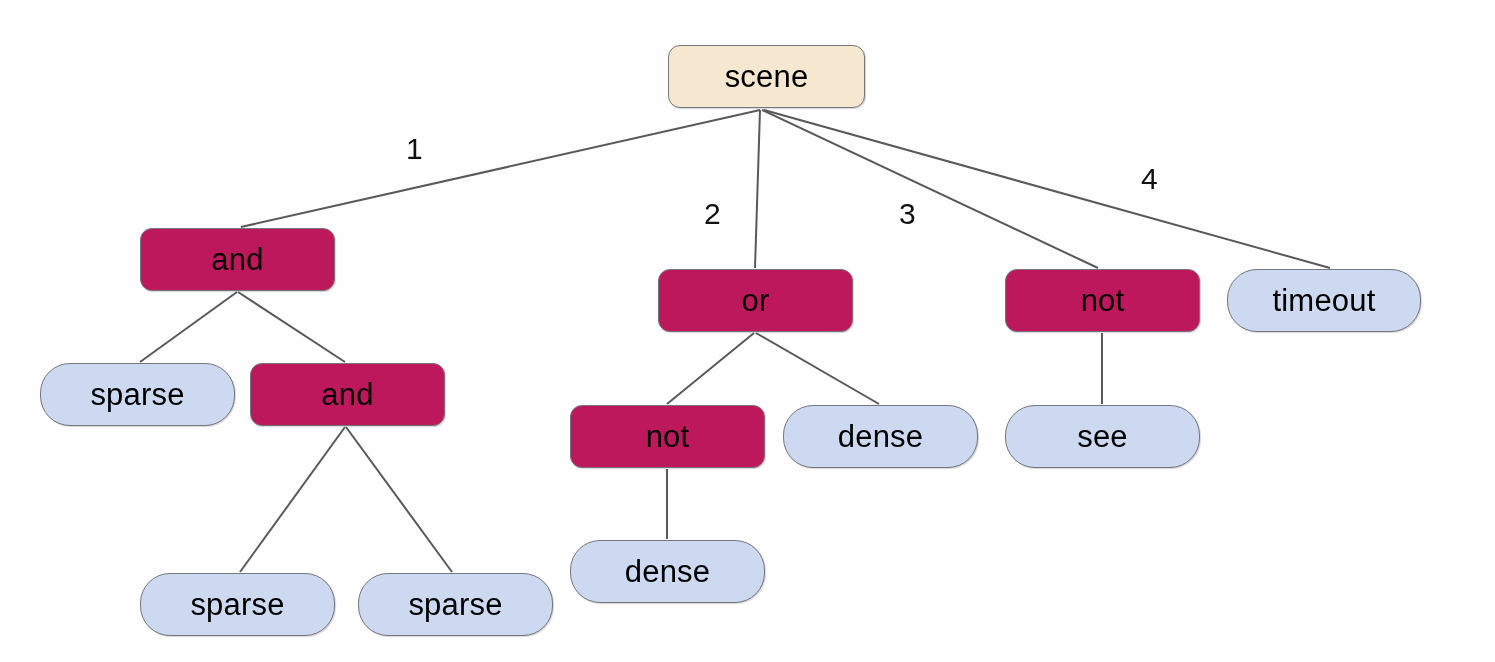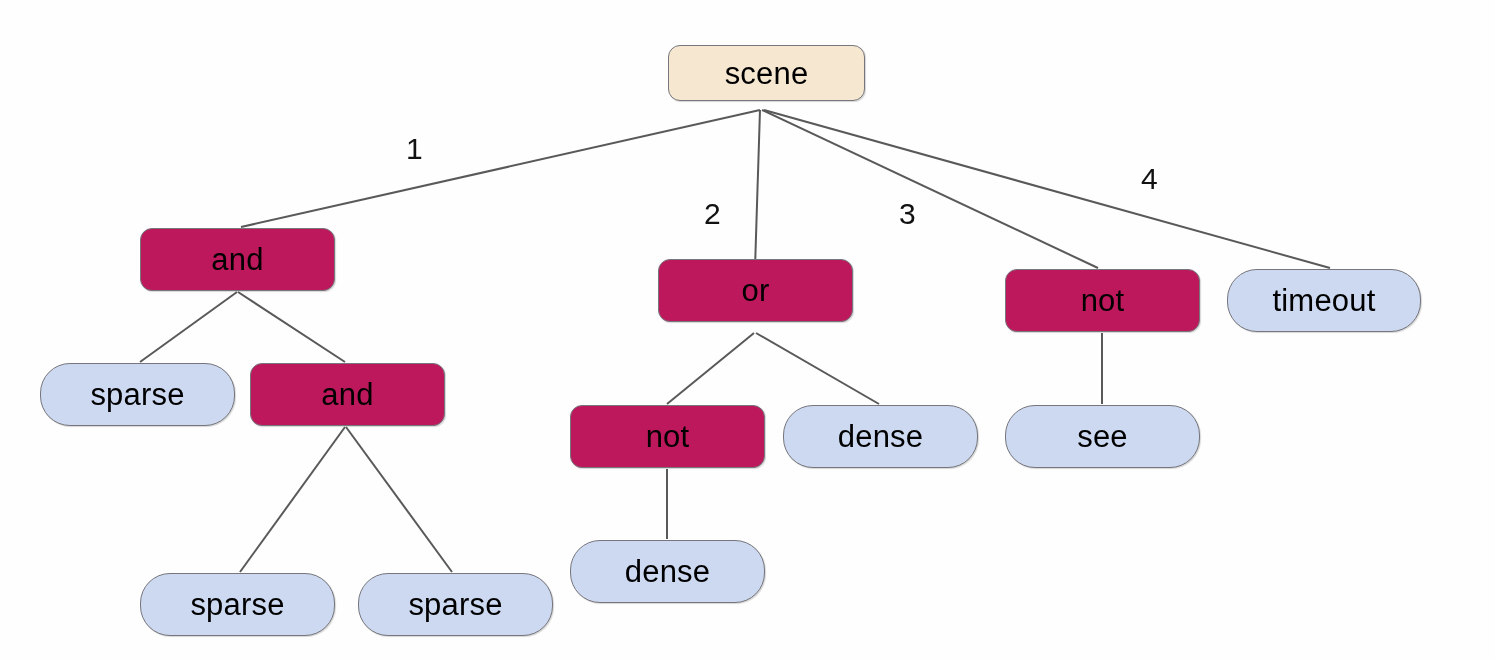--- a/index.html
+++ b/index.html
@@ -61,27 +61,27 @@
       <line x1="237" y1="292" x2="140" y2="362" stroke="#595959" stroke-width="2"></line>
       <line x1="238" y1="292" x2="345" y2="362" stroke="#595959" stroke-width="2"></line>
       <line x1="345" y1="427" x2="240" y2="572" stroke="#595959" stroke-width="2"></line>
       <line x1="346" y1="427" x2="452" y2="572" stroke="#595959" stroke-width="2"></line>
       <line x1="754" y1="333" x2="667" y2="404" stroke="#595959" stroke-width="2"></line>
       <line x1="756" y1="333" x2="879" y2="404" stroke="#595959" stroke-width="2"></line>
       <line x1="667" y1="469" x2="667" y2="539" stroke="#595959" stroke-width="2"></line>
       <line x1="1102" y1="333" x2="1102" y2="404" stroke="#595959" stroke-width="2"></line>
     </svg>
   <div id="nodes-layer">
-      <div class="node node-root" style="left: 668px; top: 45px; width: 197px; height: 56px;">
+      <div class="node node-root" style="left: 668px; top: 45px; width: 197px; height: 63px;">
         <span>scene</span>
       </div>
       <div class="node node-op" style="left: 140px; top: 228px; width: 195px; height: 63px;">
         <span>and</span>
       </div>
-      <div class="node node-op" style="left: 658px; top: 259px; width: 195px; height: 63px;">
+      <div class="node node-op" style="left: 658px; top: 269px; width: 195px; height: 63px;">
         <span>or</span>
       </div>
       <div class="node node-op" style="left: 1005px; top: 269px; width: 195px; height: 63px;">
         <span>not</span>
       </div>
       <div class="node node-leaf" style="left: 1227px; top: 269px; width: 194px; height: 63px;">
         <span>timeout</span>
       </div>
       <div class="node node-leaf" style="left: 40px; top: 363px; width: 195px; height: 63px;">
         <span>sparse</span>

